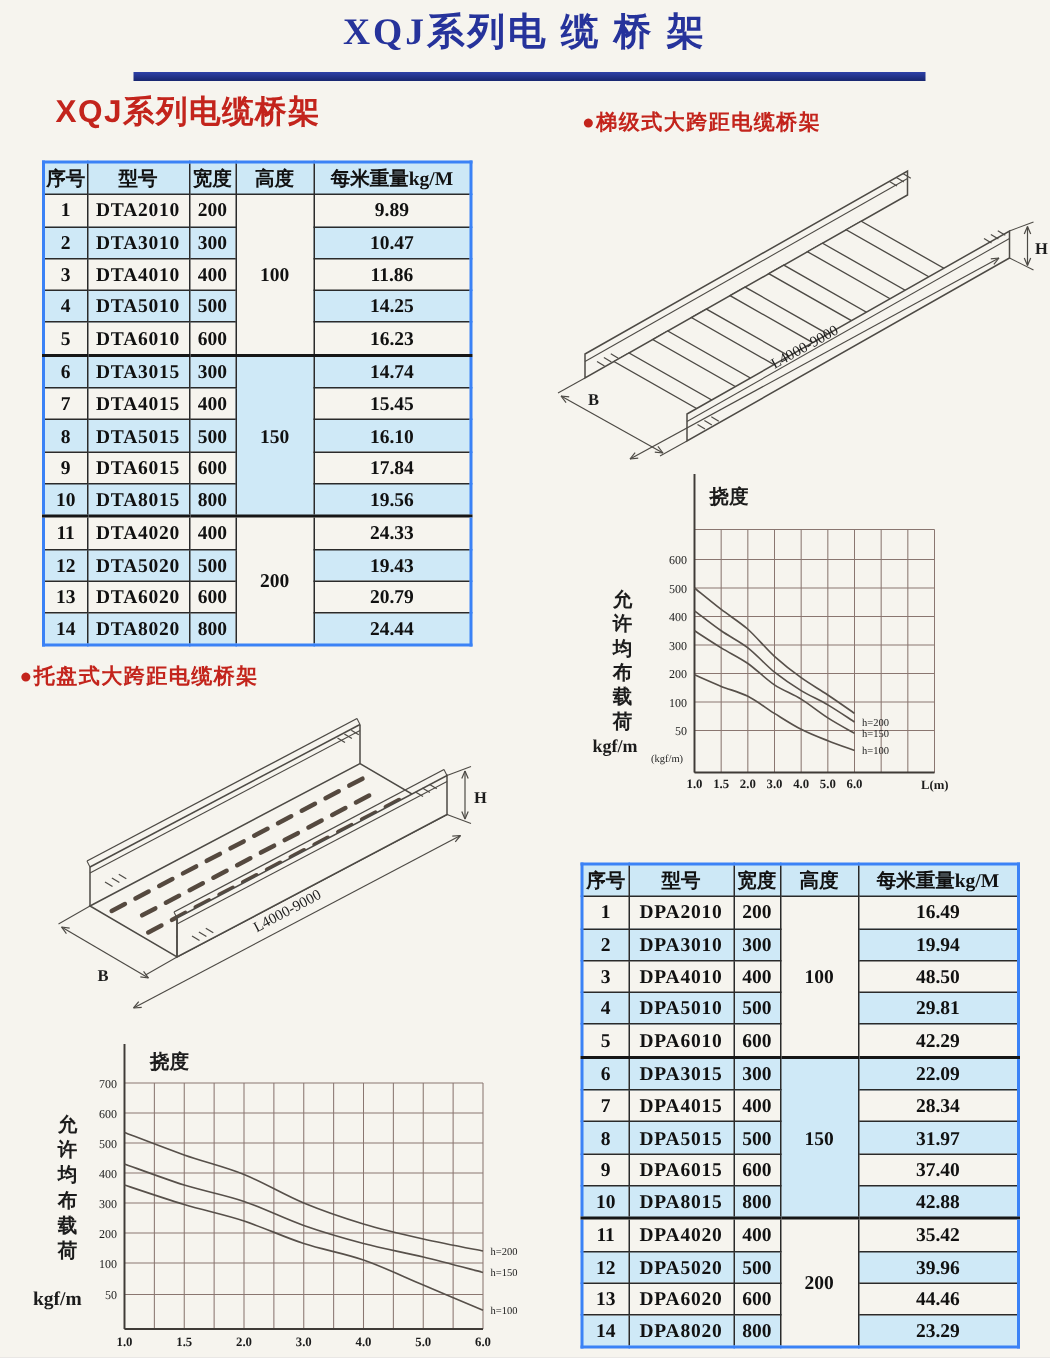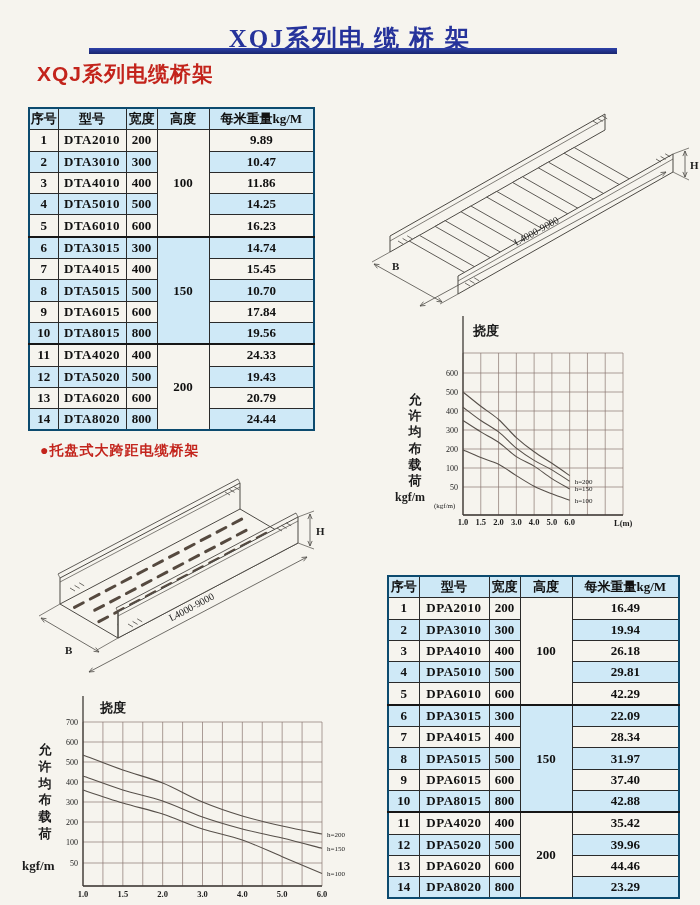--- a/index.html
+++ b/index.html
@@ -1,31 +1,31 @@
 <!DOCTYPE html>
 <html><head>
 <meta charset="utf-8">
 <style>
   html,body{margin:0;padding:0;background:#ddd;}
   .page{position:relative;width:700px;height:905px;background:#f6f4ee;overflow:hidden;
         font-family:"Liberation Serif","DejaVu Serif",serif;}
-  .title{position:absolute;left:0;right:0;top:22px;text-align:center;font-size:25px;
+  .title{position:absolute;left:0;right:0;top:4px;text-align:center;font-size:25px;
          font-weight:bold;color:#26339b;letter-spacing:2px;}
   .title-bar{position:absolute;left:89px;top:48px;width:528px;height:6px;
              background:linear-gradient(180deg,#2e41a8,#18266f);}
   .red-heading{position:absolute;left:37px;top:60px;font-size:21px;font-weight:bold;
                color:#c3241c;letter-spacing:1px;font-family:"Liberation Sans",sans-serif;text-align:right;}
   .red-label{position:absolute;font-size:14px;font-weight:bold;color:#c3241c;
              font-family:"Liberation Sans",sans-serif;letter-spacing:1px;}
   #ladder-label{left:388px;top:73px;}
-  #tray-label{left:40px;top:442px;}
+  #tray-label{left:13px;top:442px;}
   .spec-table{position:absolute;}
   #dta-table{left:28px;top:107px;}
   #dpa-table{left:387px;top:575px;}
-  .spec-table table{border-collapse:collapse;table-layout:fixed;border:2px solid #0c4a6e;}
+  .spec-table table{border-collapse:collapse;table-layout:fixed;border:2px solid #3b82f6;}
   .spec-table th,.spec-table td{border:1px solid #2a2a2a;text-align:center;vertical-align:middle;
       padding:0;height:20.3px;font-size:13px;font-weight:bold;color:#111;}
   .spec-table th{background:#cde8f6;font-size:13px;}
   .spec-table tr.alt td{background:#cfe9f7;}
   .spec-table td.hcell{background:#f6f4ee;}
   .spec-table tr.grp td{border-top:2px solid #161616;}
   .spec-table td.model{letter-spacing:0.5px;margin-top:16px;}
   svg{position:absolute;overflow:visible;}
   #ladder-drawing{left:368px;top:88px;width:332px;height:228px;}
   #tray-drawing{left:25px;top:458px;width:330px;height:235px;}
@@ -33,20 +33,21 @@
   #tray-chart{left:20px;top:690px;width:350px;height:215px;}
   text{font-family:"Liberation Serif","DejaVu Serif",serif;}
 </style>
 </head>
 <body>
 
 <div class="page">
   <div class="title">XQJ系列电 缆 桥 架</div>
   <div class="title-bar"></div>
   <div class="red-heading">XQJ系列电缆桥架</div>
+  <div class="red-label" id="ladder-label">●梯级式大跨距电缆桥架</div>
   <div class="red-label" id="tray-label">●托盘式大跨距电缆桥架</div>
   <div class="spec-table" id="dta-table">
       <table>
         <colgroup>
           <col style="width: 29px;">
           <col style="width: 68px;">
           <col style="width: 31px;">
           <col style="width: 52px;">
           <col style="width: 105px;">
         </colgroup>
@@ -101,21 +102,21 @@
           <tr>
             <td class="seq">7</td>
             <td class="model">DTA4015</td>
             <td class="width">400</td>
             <td>15.45</td>
           </tr>
           <tr class="alt">
             <td class="seq">8</td>
             <td class="model">DTA5015</td>
             <td class="width">500</td>
-            <td>10.70</td>
+            <td>16.10</td>
           </tr>
           <tr>
             <td class="seq">9</td>
             <td class="model">DTA6015</td>
             <td class="width">600</td>
             <td>17.84</td>
           </tr>
           <tr class="alt">
             <td class="seq">10</td>
             <td class="model">DTA8015</td>
@@ -179,21 +180,21 @@
           <tr class="alt">
             <td class="seq">2</td>
             <td class="model">DPA3010</td>
             <td class="width">300</td>
             <td>19.94</td>
           </tr>
           <tr>
             <td class="seq">3</td>
             <td class="model">DPA4010</td>
             <td class="width">400</td>
-            <td>26.18</td>
+            <td>48.50</td>
           </tr>
           <tr class="alt">
             <td class="seq">4</td>
             <td class="model">DPA5010</td>
             <td class="width">500</td>
             <td>29.81</td>
           </tr>
           <tr>
             <td class="seq">5</td>
             <td class="model">DPA6010</td>

